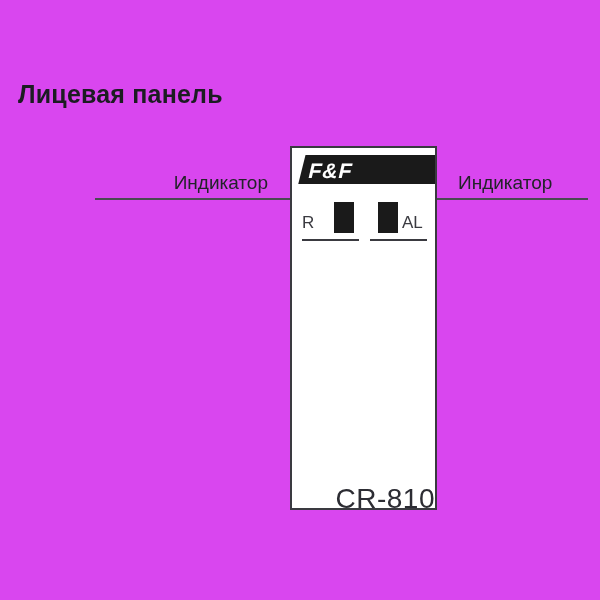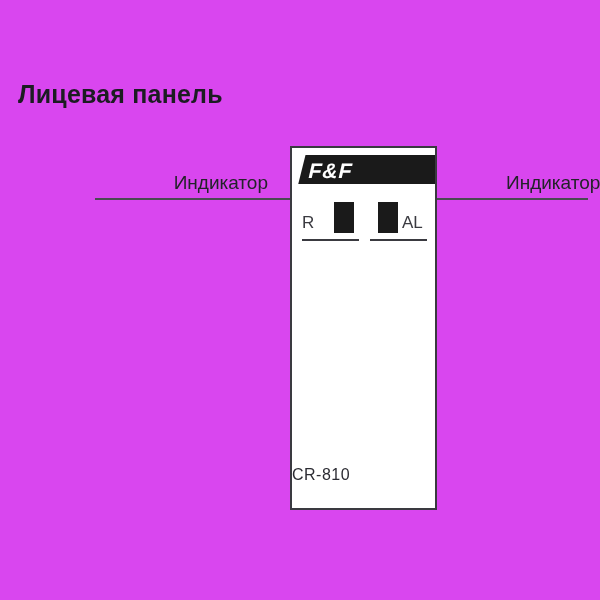--- a/index.html
+++ b/index.html
@@ -49,21 +49,20 @@
     width: 152px;
   }
 
   
   .callout {
     position: absolute;
     font-size: 19px;
     color: #232329;
     line-height: 25px;
     white-space: nowrap;
-    margin-left: 48px;
   }
   #callout-left {
     right: 332px;      
     top: 170px;
     text-align: right;
   }
   #callout-right {
     left: 458px;
     top: 170px;
     text-align: left;
@@ -147,23 +146,23 @@
     border-top: 2px solid #3a3a40;
   }
   #led-rule-relay { left: 10px;  width: 57px; }
   #led-rule-alarm { left: 78px;  width: 57px; }
 
   
   #model-name {
     position: absolute;
     left: 0;
     right: 0;
-    top: 318px;
-    text-align: left;
-    font-size: 16px;
+    top: 335px;
+    text-align: right;
+    font-size: 28px;
     color: #2c2c33;
     letter-spacing: 0.5px;
   }
 </style>
 </head>
 <body>
 
 <div id="canvas">
 
   <div id="page-title">Лицевая панель</div>

